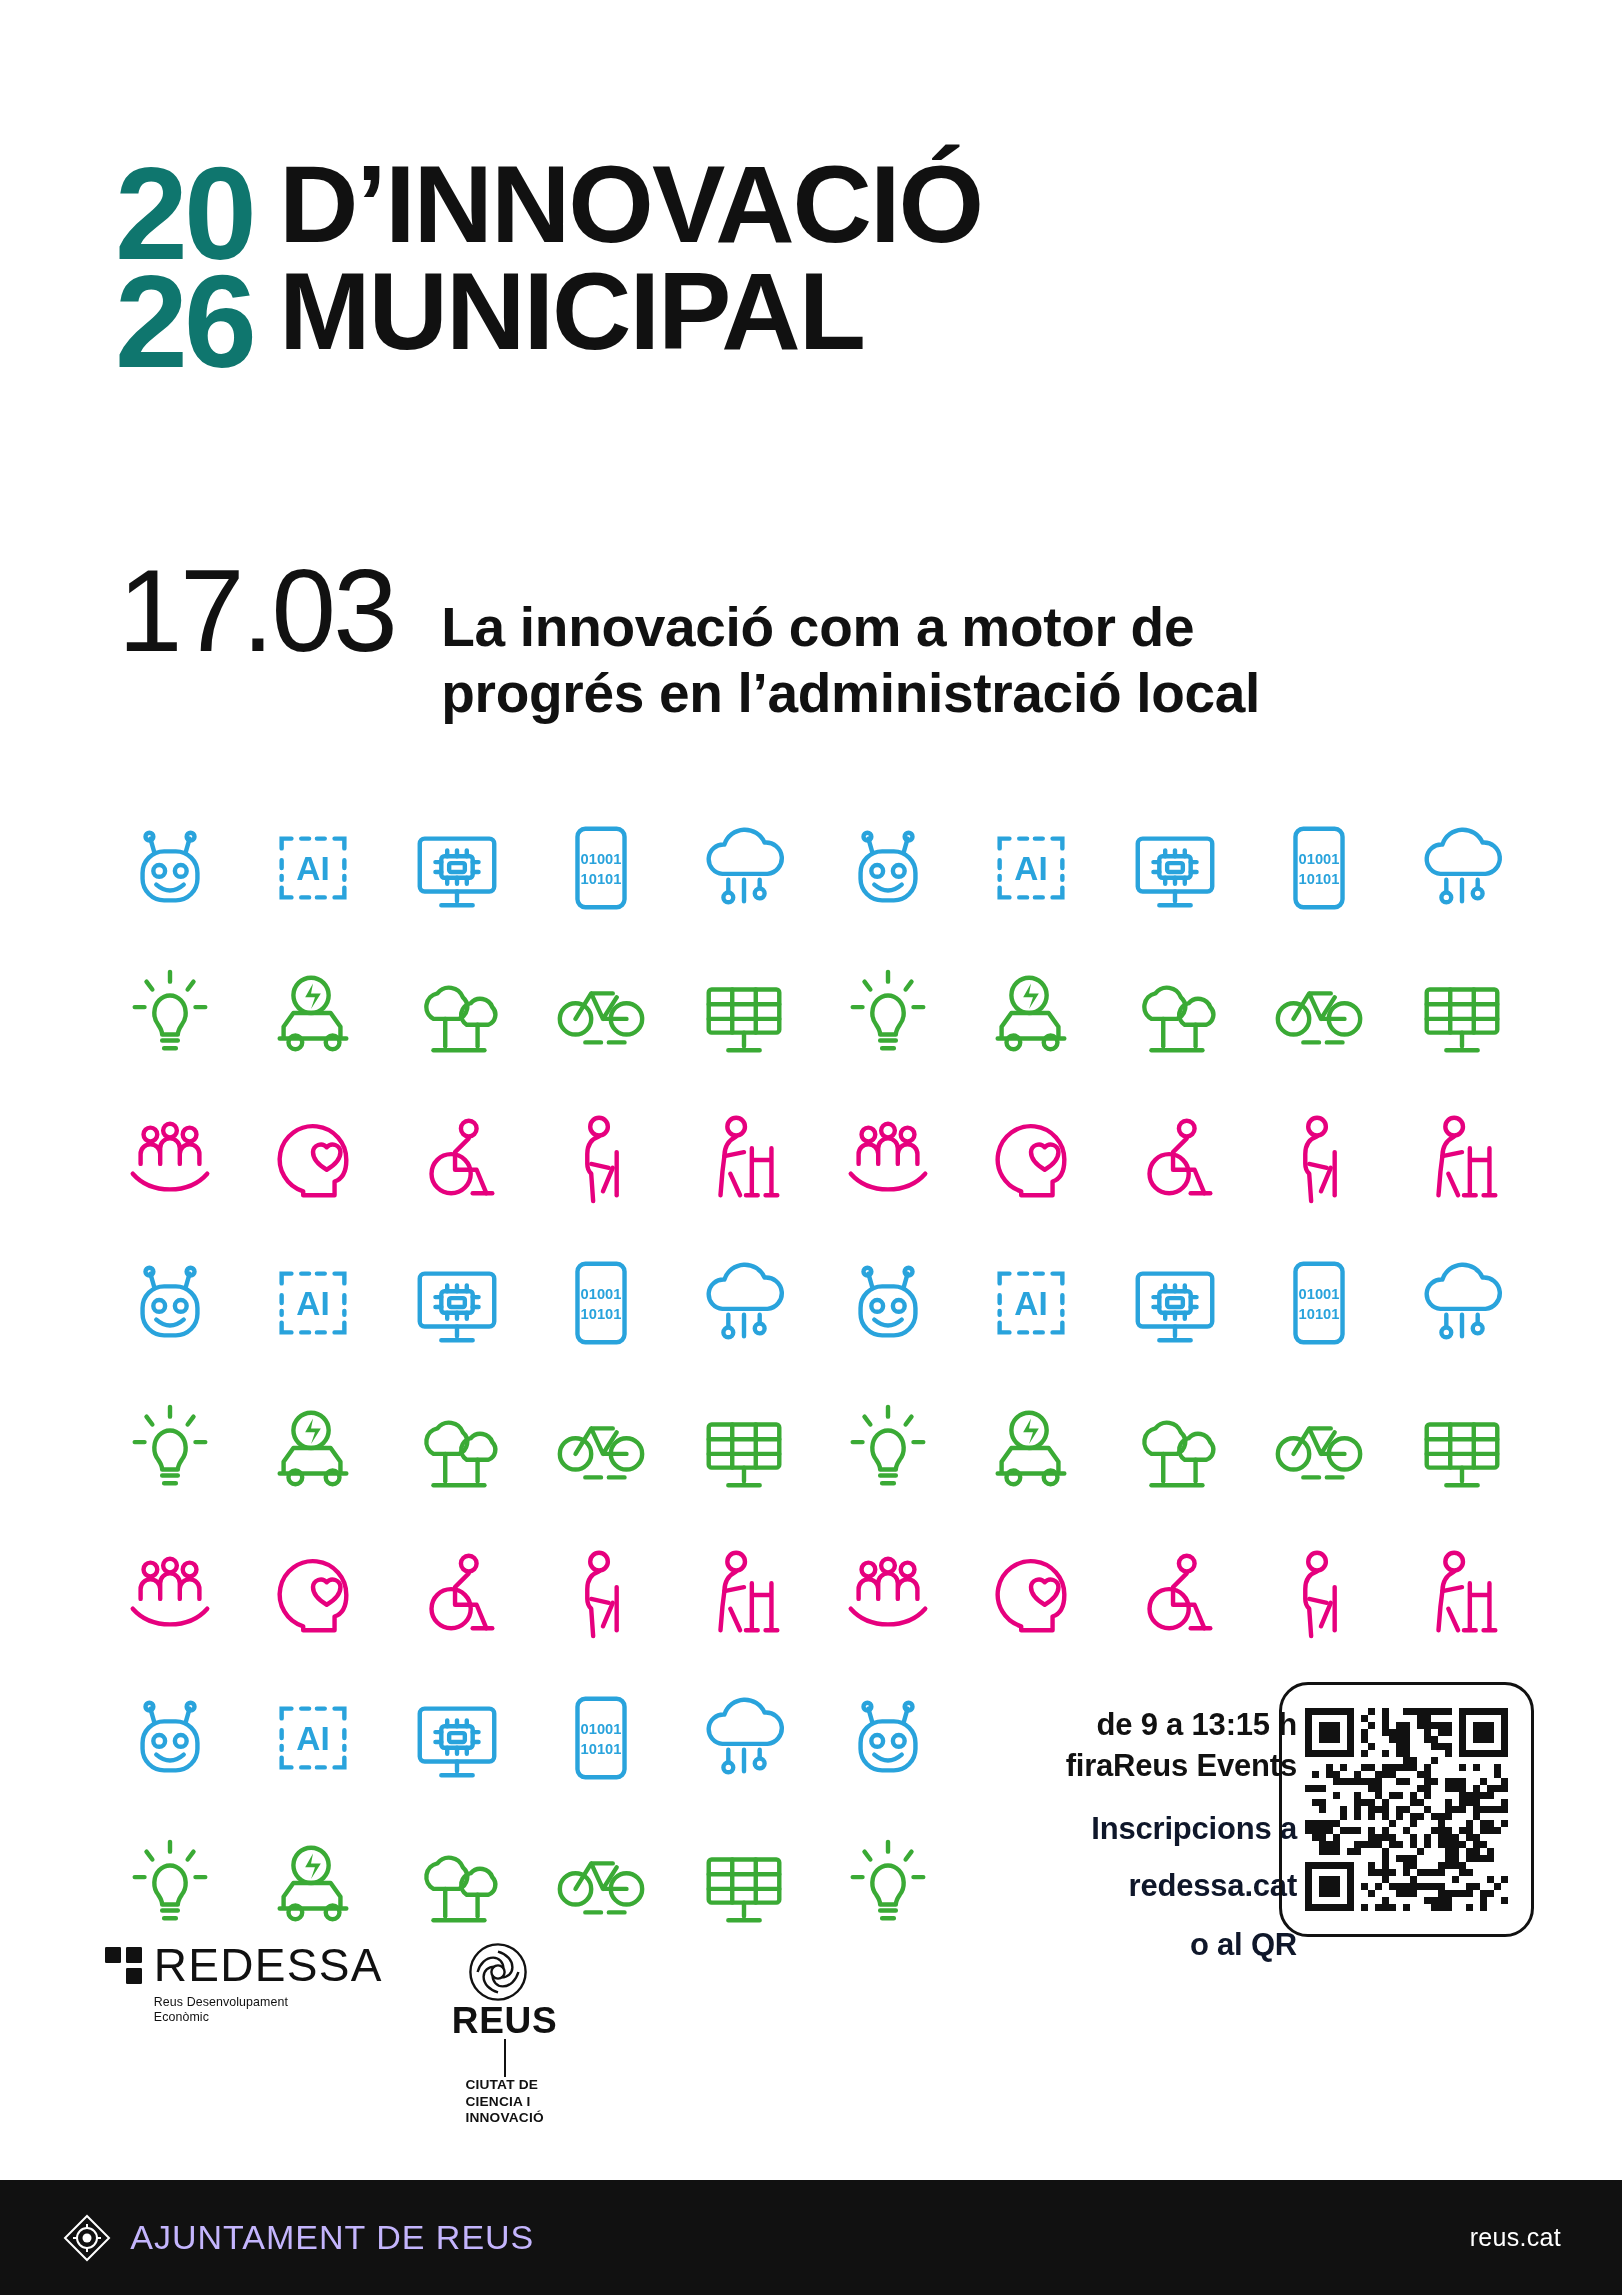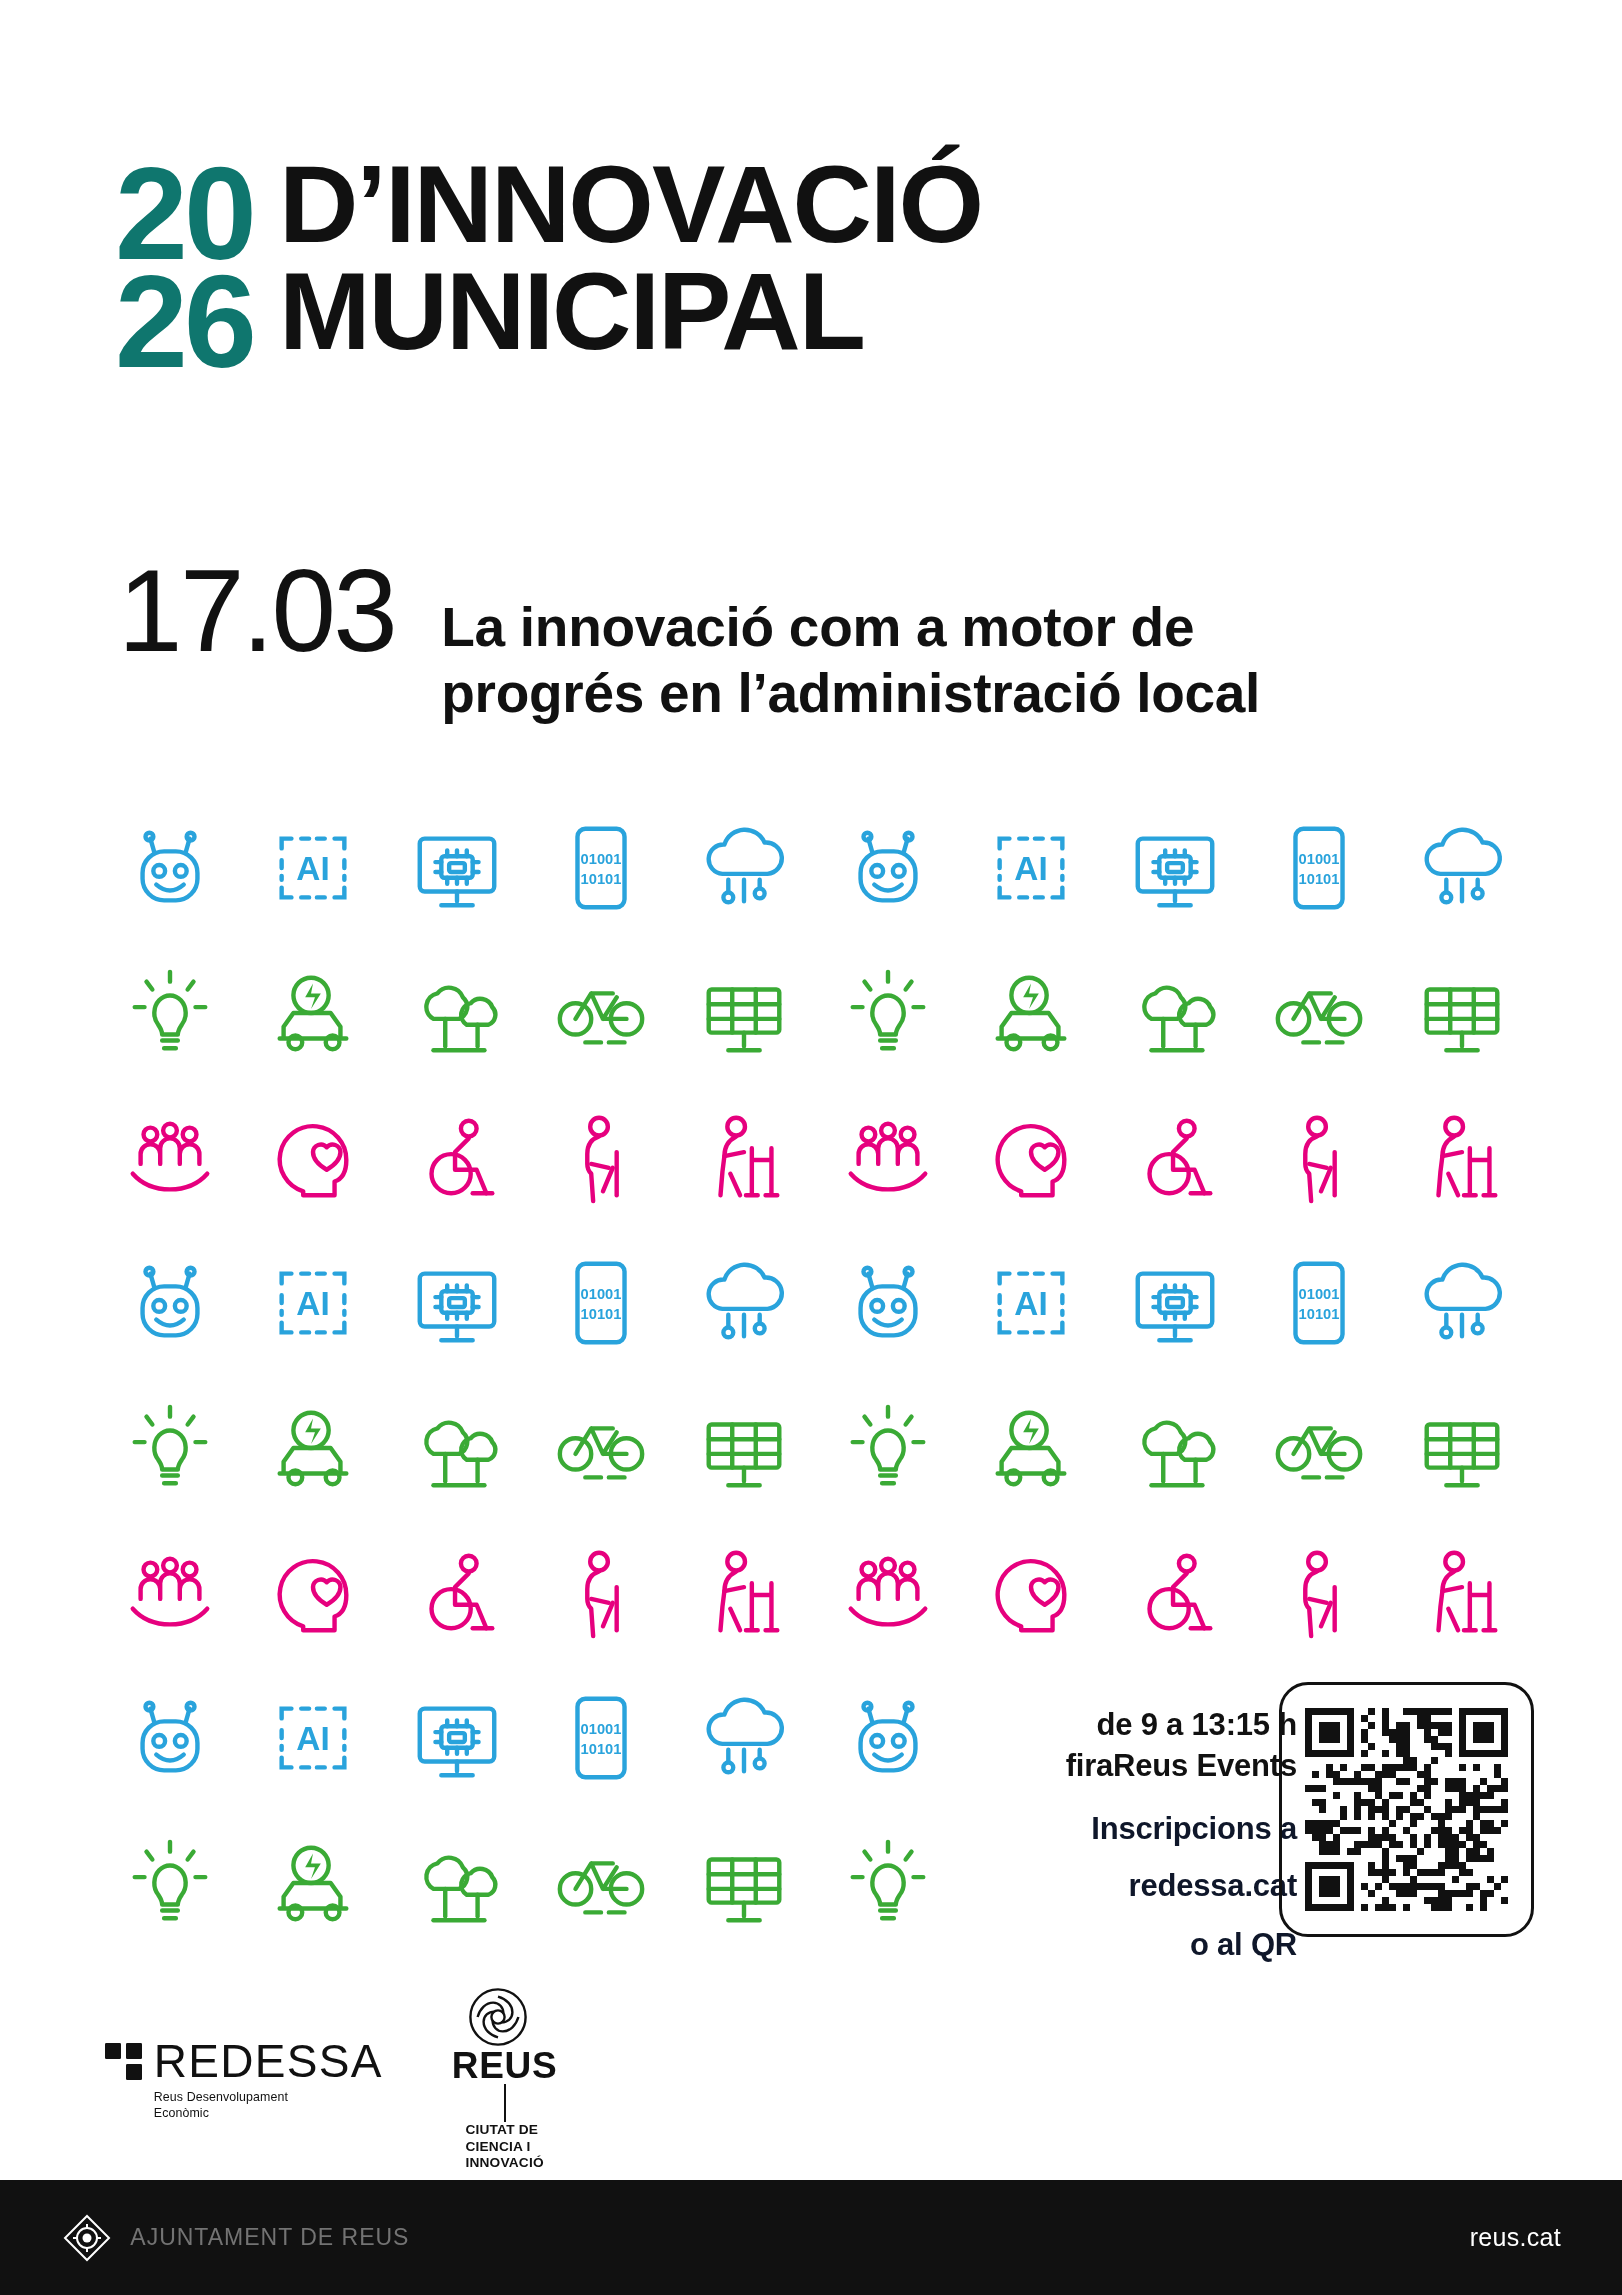--- a/index.html
+++ b/index.html
@@ -145,23 +145,22 @@
     grid-template-columns: repeat(29, 1fr);
     grid-template-rows: repeat(29, 1fr);
   }
   .qr i { display: block; }
   .qr i.on { background: #111111; }
 
   
   .logos {
     position: absolute;
     left: 105px;
-    top: 1987px;
+    top: 1942px;
     display: flex;
-    align-items: center;
   }
   .redessa {
     display: flex;
     align-items: flex-start;
   }
   .redessa-mark {
     width: 37px;
     height: 37px;
     display: grid;
     grid-template-columns: 1fr 1fr;
@@ -225,23 +224,23 @@
     background: #111111;
     display: flex;
     align-items: center;
     justify-content: space-between;
     padding: 0 62px;
     box-sizing: border-box;
   }
   .footer-left { display: flex; align-items: center; }
   .ajunt-mark { width: 50px; height: 50px; margin-right: 18.3px; }
   .ajunt-text {
-    color: #737373;
+    color: #c4b5fd;
     font-weight: 400;
-    font-size: 23px;
+    font-size: 34px;
     letter-spacing: 1px;
   }
   .footer-right {
     color: #ffffff;
     font-weight: 400;
     font-size: 25px;
     letter-spacing: 0.3px;
   }
 </style>
 </head>

